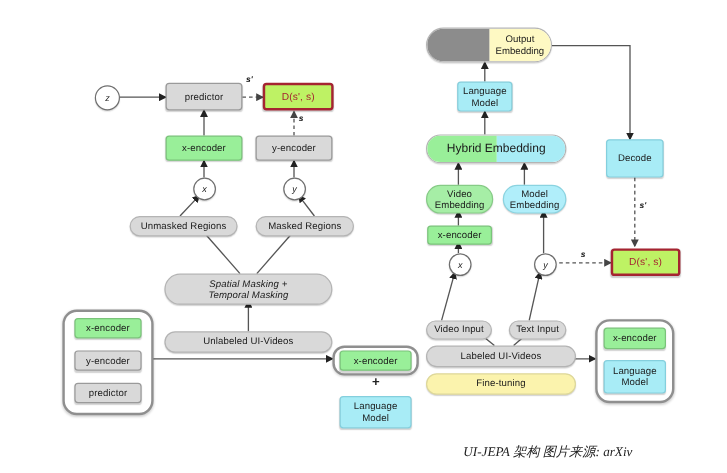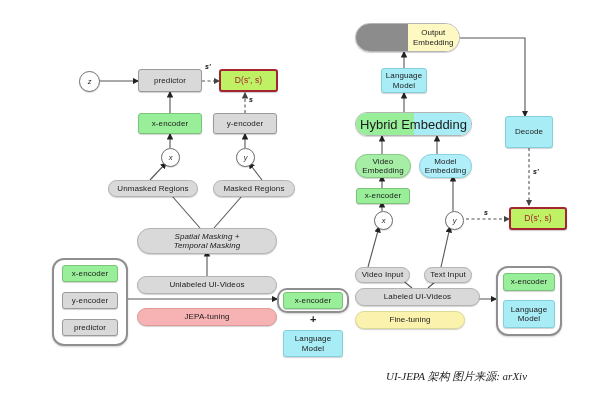--- a/index.html
+++ b/index.html
@@ -139,21 +139,20 @@
   <div class="node pill" style="left:108px;top:180px;width:90px;height:17px;">Unmasked Regions</div>
   <div class="node pill" style="left:213px;top:180px;width:82px;height:17px;">Masked Regions</div>
 
   <div class="node pill" style="left:137px;top:228px;width:140px;height:26px;flex-direction:column;font-style:italic;">
     <span>Spatial Masking +</span>
     <span>Temporal Masking</span>
   </div>
 
   <div class="node pill" style="left:137px;top:276px;width:140px;height:18px;">Unlabeled UI-Videos</div>
 
-  <div class="node pill pink" style="left:137px;top:308px;width:140px;height:18px;">JEPA-tuning</div>
 
   <div class="group" style="left:52px;top:258px;width:76px;height:88px;"></div>
   <div class="node rect green" style="left:62px;top:265px;width:56px;height:17px;">x-encoder</div>
   <div class="node rect" style="left:62px;top:292px;width:56px;height:17px;">y-encoder</div>
   <div class="node rect" style="left:62px;top:319px;width:56px;height:17px;">predictor</div>
 
   <div class="group" style="left:277px;top:288px;width:72px;height:25px;border-radius:10px;"></div>
   <div class="node rect green" style="left:283px;top:292px;width:60px;height:17px;">x-encoder</div>
   <div class="plus" style="left:310px;top:313px;">+</div>
   <div class="node rect cyan" style="left:283px;top:330px;width:60px;height:27px;flex-direction:column;">
@@ -171,21 +170,21 @@
 
   <div class="node rect cyan" style="left:381px;top:68px;width:46px;height:25px;flex-direction:column;">
     <span>Language</span>
     <span>Model</span>
   </div>
 
   <div class="split" style="left:355px;top:112px;width:117px;height:24px;">
     <div class="half" style="background:#99ef99;"></div>
     <div class="half" style="background:#a8ecf6;"></div>
     <div style="position:absolute;left:0;top:0;width:100%;height:100%;
-                display:flex;align-items:center;justify-content:center;font-size:13px;">Hybrid Embedding</div>
+                display:flex;align-items:center;justify-content:center;font-size:10px;">Hybrid Embedding</div>
   </div>
 
   <div class="node pill greenpill" style="left:355px;top:154px;width:56px;height:24px;flex-direction:column;">
     <span>Video</span>
     <span>Embedding</span>
   </div>
   <div class="node pill cyanpill" style="left:419px;top:154px;width:53px;height:24px;flex-direction:column;">
     <span>Model</span>
     <span>Embedding</span>
   </div>
@@ -195,21 +194,21 @@
   <div class="circle" style="left:374px;top:211px;width:17px;height:17px;">x</div>
   <div class="circle" style="left:445px;top:211px;width:17px;height:17px;">y</div>
 
   <div class="lbl" style="left:484px;top:209px;">s</div>
   <div class="lbl" style="left:533px;top:168px;">s'</div>
 
   <div class="node pill" style="left:355px;top:267px;width:55px;height:16px;">Video Input</div>
   <div class="node pill" style="left:424px;top:267px;width:48px;height:16px;">Text Input</div>
 
   <div class="node pill" style="left:355px;top:288px;width:125px;height:18px;">Labeled UI-Videos</div>
-  <div class="node pill yellow" style="left:355px;top:311px;width:110px;height:18px;">Fine-tuning</div>
+  <div class="node pill yellow" style="left:355px;top:311px;width:125px;height:18px;">Fine-tuning</div>
 
   <div class="node rect cyan" style="left:505px;top:116px;width:48px;height:32px;">Decode</div>
 
   <div class="node dbox" style="left:509px;top:207px;width:58px;height:23px;">D(s', s)</div>
 
   <div class="group" style="left:496px;top:266px;width:66px;height:70px;"></div>
   <div class="node rect green" style="left:503px;top:273px;width:52px;height:18px;">x-encoder</div>
   <div class="node rect cyan" style="left:503px;top:300px;width:52px;height:28px;flex-direction:column;">
     <span>Language</span>
     <span>Model</span>

